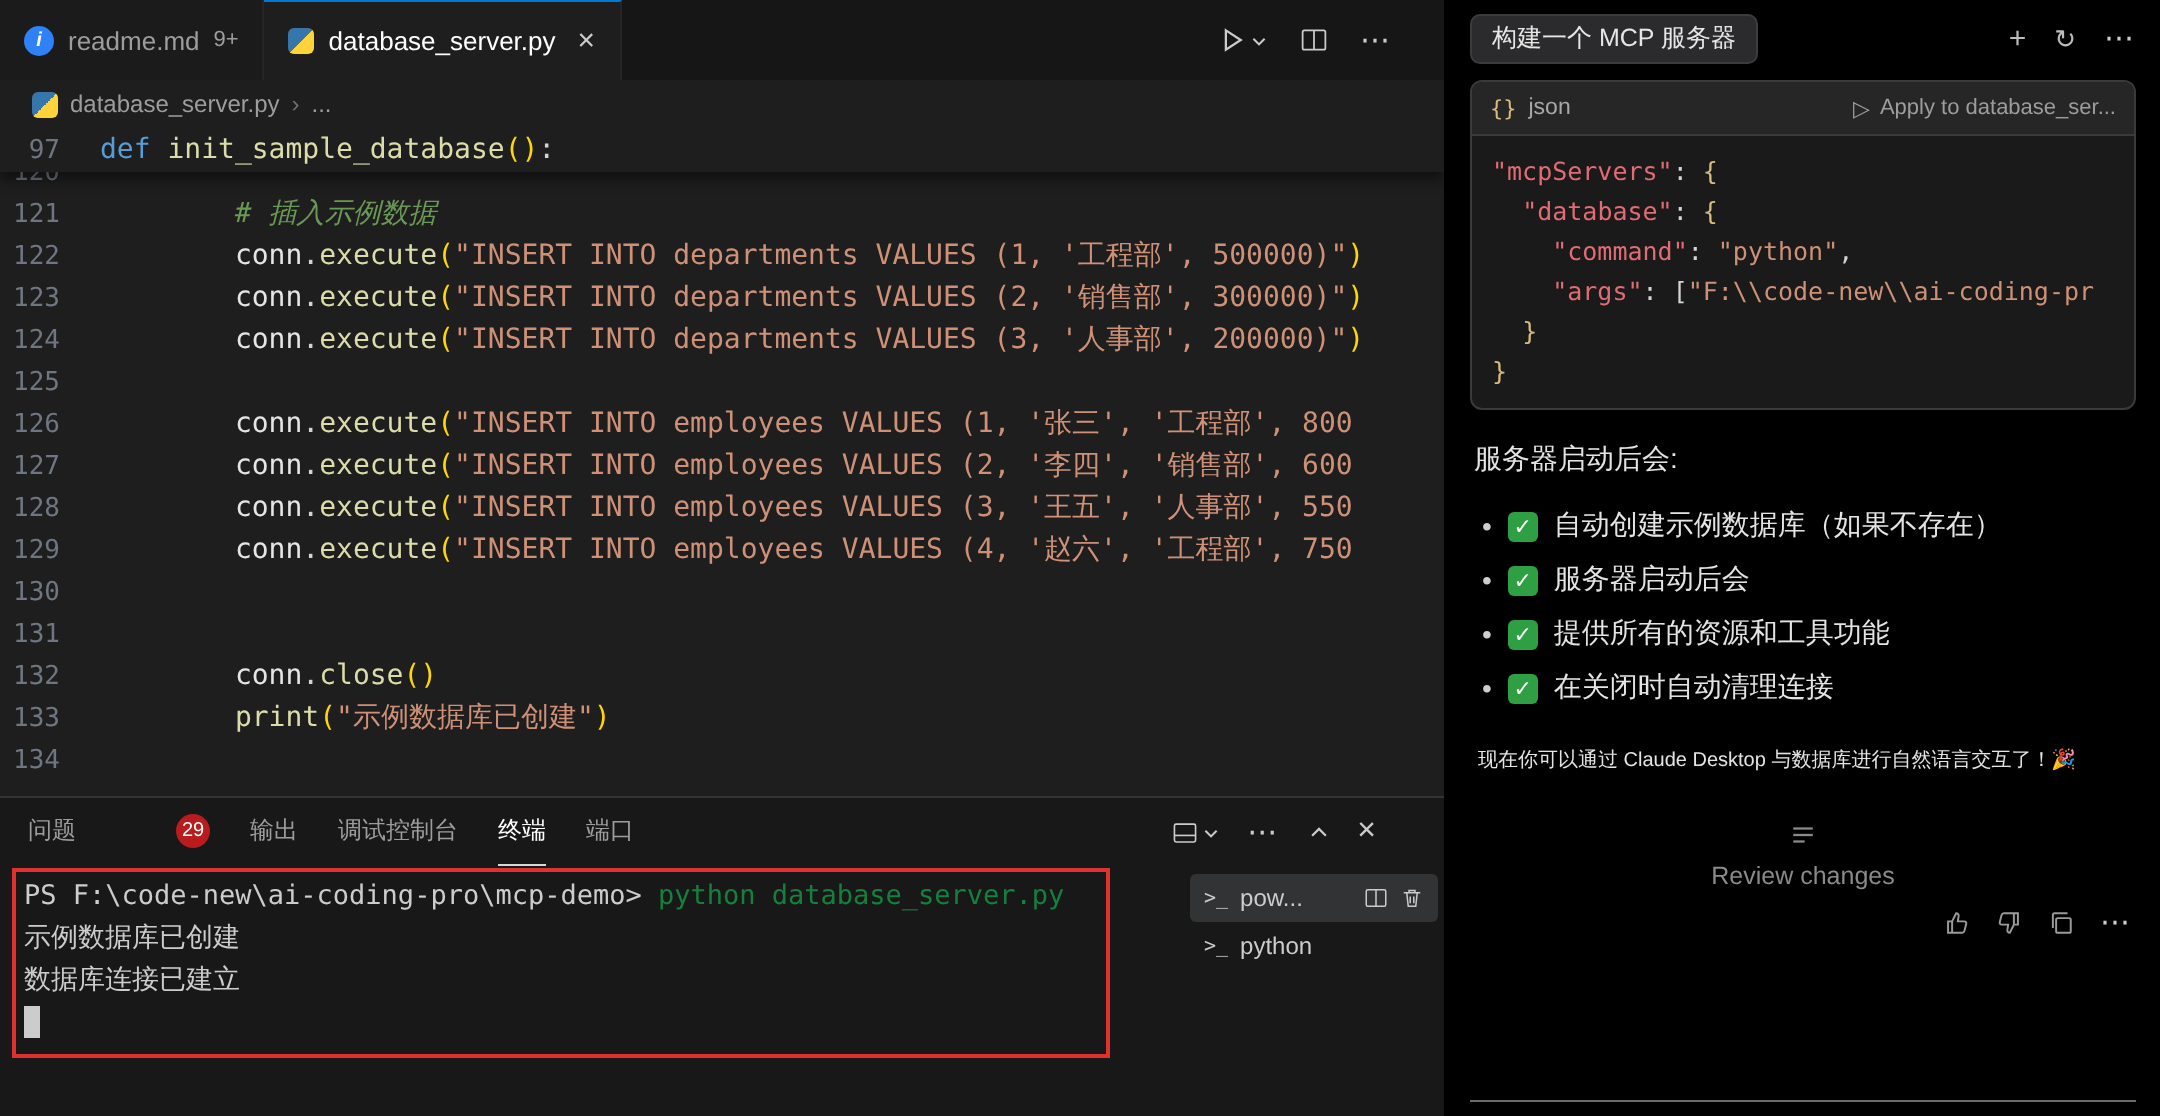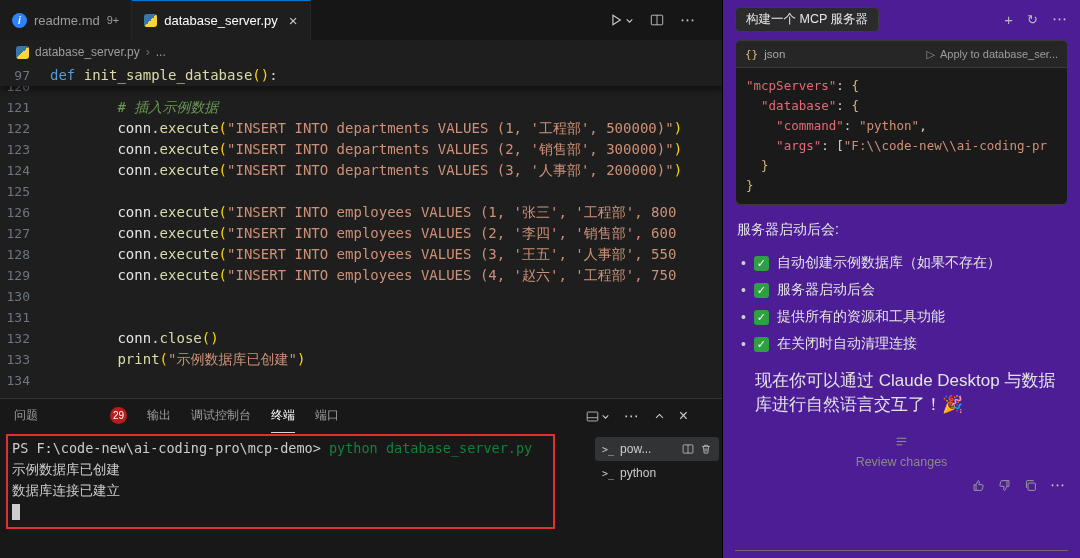--- a/index.html
+++ b/index.html
@@ -43,21 +43,21 @@
   .tk-str{color:#ce9178} .tk-cmt{color:#6a9955;font-style:italic}
   .tk-brace{color:#ffd700} .tk-plain{color:#d4d4d4}
   .tk-t-path{color:#cccccc} .tk-t-cmd{color:#15803d} .tk-t-out{color:#cccccc}
   .tk-jkey{color:#e06c75} .tk-jstr{color:#ce9178} .tk-jb{color:#d7ba7d} .tk-jp{color:#d4d4d4}
 
   
   .panel { height:160px; flex:none; background:#181818; border-top:1px solid #333;
            display:flex; flex-direction:column; }
   .panel-tabs-row { height:34px; display:flex; align-items:center; padding:0 14px; flex:none; }
   .panel-tabs { display:flex; gap:20px; height:100%; }
-  .ptab { display:flex; align-items:center; gap:24px; font-size:12px; color:#9d9d9d;
+  .ptab { display:flex; align-items:center; gap:2px; font-size:12px; color:#9d9d9d;
           cursor:pointer; height:100%; border-bottom:1px solid transparent; }
   .ptab.active { color:#ffffff; border-bottom:1px solid #d7d7d7; }
   .pbadge { background:#b91c1c; color:#fff; font-size:10px; min-width:17px; height:17px;
             border-radius:9px; display:flex; align-items:center; justify-content:center;margin-left:48px; }
   .panel-actions { margin-left:auto; display:flex; align-items:center; gap:14px;
                    padding-right:20px; color:#cccccc; }
   .panel-body { flex:1; display:flex; position:relative; }
   .red-rect { position:absolute; left:6px; top:1px; width:549px; height:95px;
               border:2px solid #e03131; z-index:5; pointer-events:none; }
   .term { flex:1; padding:5px 12px; font-size:13.5px; line-height:21px; color:#cccccc;
@@ -65,21 +65,21 @@
   .block-cursor { display:inline-block; width:8px; height:16px; background:#cccccc;
                   vertical-align:middle; }
   .term-list { width:130px; flex:none; padding-top:4px; font-size:12px; color:#cccccc; }
   .term-row { height:24px; display:flex; align-items:center; gap:6px; padding:0 7px;
               cursor:pointer; border-radius:3px; margin:0 3px; }
   .term-row.selected { background:#313335; }
   .term-glyph { font-family:"DejaVu Sans Mono",monospace; font-size:10px; color:#cccccc; }
   .term-row .row-icons { margin-left:auto; display:flex; gap:6px; align-items:center; }
 
   
-  .chat-region { flex:1; background:#4c1d95; border-left:1px solid #000; position:relative;
+  .chat-region { flex:1; background:#000000; border-left:1px solid #000; position:relative;
                  display:flex; flex-direction:column; overflow:hidden; }
   .chat-header { height:38px; display:flex; align-items:center; padding:0 12px; flex:none; }
   .chat-title { background:#2b2b2d; border:1px solid #3c3c3e; border-radius:5px;
                 padding:3px 10px; font-size:12.5px; color:#e6e6e6; }
   .chat-header-icons { margin-left:auto; display:flex; gap:14px; color:#bbbbbb;
                        font-size:15px; align-items:center; }
   .code-block { margin:2px 12px 0 12px; border:1px solid #3a3a3a; border-radius:6px;
                 overflow:hidden; background:#1a1a1a; flex:none; }
   .cb-head { height:27px; background:#262626; border-bottom:1px solid #3a3a3a; display:flex;
              align-items:center; gap:6px; padding:0 9px; font-size:11.5px; color:#a8a8a8; }
@@ -88,21 +88,21 @@
               font-size:11px; cursor:pointer; white-space:nowrap; }
   .cb-body { padding:8px 10px; font-size:12.5px; line-height:20px; white-space:pre;
              font-family:"DejaVu Sans Mono","Liberation Mono",monospace; }
   .chat-p { font-size:14px; color:#e4e4e4; margin:16px 14px 0 14px; }
   .check-list { margin:6px 14px 0 18px; }
   .check-item { display:flex; align-items:center; gap:8px; margin-top:9px; font-size:14px;
                 color:#e4e4e4; }
   .bullet { color:#cfcfcf; font-size:14px; }
   .check { width:15px; height:15px; flex:none; background:#2ea043; border-radius:3px;
            color:#fff; font-size:11px; display:flex; align-items:center; justify-content:center; }
-  .chat-outro { font-size:17px; color:#e4e4e4; margin:16px 14px 0 32px; line-height:24px; }
+  .chat-outro { font-size:10px; color:#e4e4e4; margin:16px 14px 0 16px; line-height:24px; }
   .chat-footer { display:flex; align-items:center; gap:7px; margin:18px 14px 0 14px;
                  color:#8a8a8a; font-size:12.5px;flex-direction:column; }
   .footer-icons { margin-left:auto; display:flex; gap:13px; align-items:center; }
   .chat-divider { position:absolute; left:12px; right:12px; bottom:7px; height:1px;
                   background:#6a6a6a; }
   svg { display:block; }
 </style>
 </head>
 <body>
 

